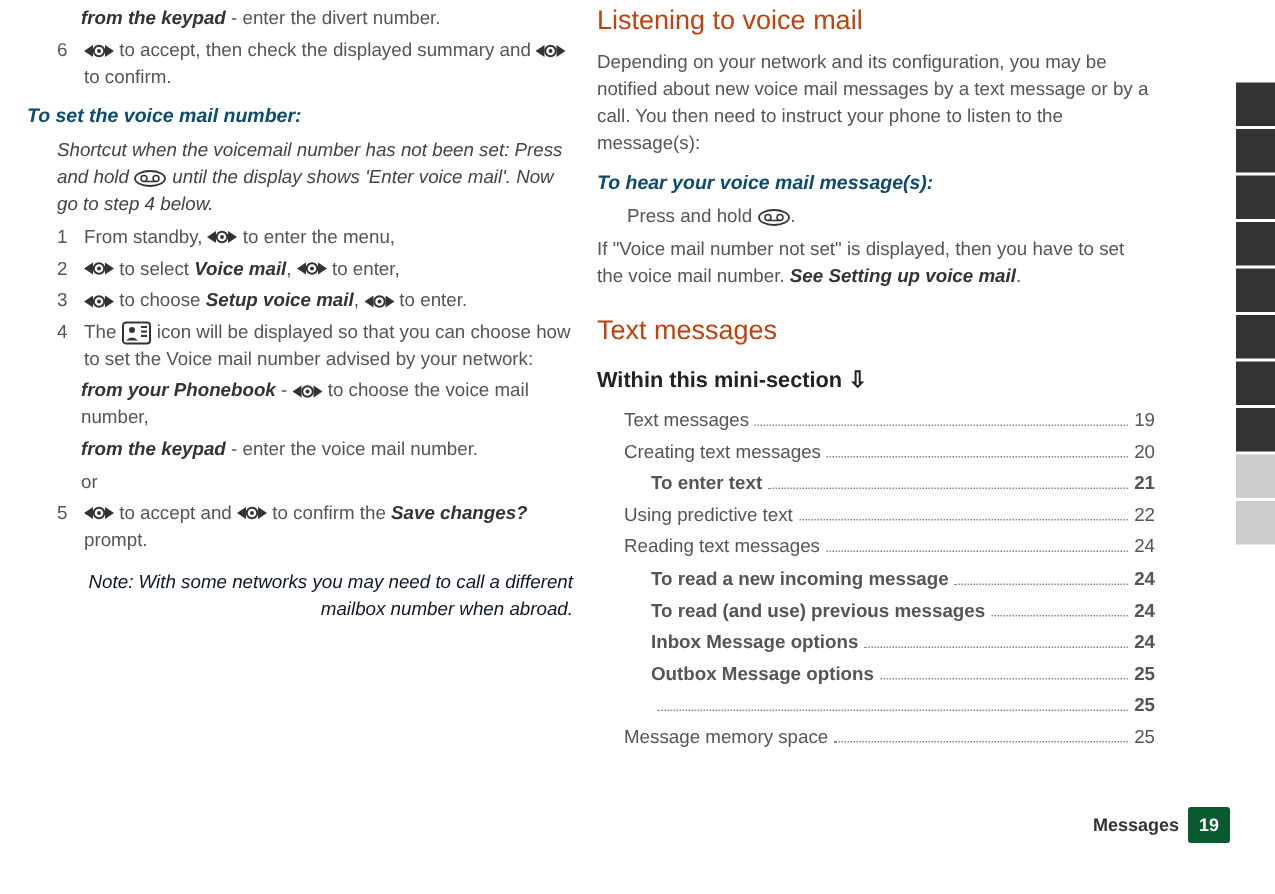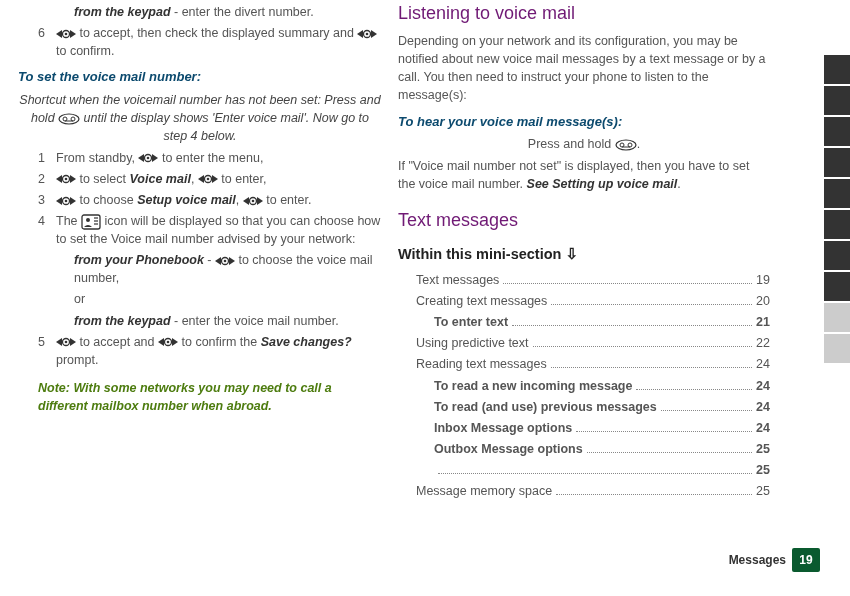--- a/index.html
+++ b/index.html
@@ -21,41 +21,41 @@
   }
   .col {
     width: 380px;
     padding: 0 8px;
     box-sizing: border-box;
     font-size: 12.5px;
     line-height: 1.45;
   }
   .col-right { width: 390px; padding-right: 10px; }
   .section-head {
-    color: #701a75;
+    color: #c2410c;
     font-size: 18px;
     font-weight: 400;
     margin: 0 0 6px 0;
   }
   .sub-head-italic {
     font-style: italic;
     font-weight: 600;
     color: #0c4a6e;
     font-size: 13px;
     margin: 8px 0 4px 0;
   }
   .italic { font-style: italic; }
   .bold { font-weight: 600; color: #333; }
   .bold-italic { font-weight: 600; font-style: italic; color: #333; }
   .num-list { display: flex; margin: 3px 0 3px 20px; }
   .num-list .num { width: 18px; flex-shrink: 0; }
   .num-list .txt { flex: 1; }
-  .indent1 { margin-left: 56px; margin-top:3px; margin-bottom:3px;}
-  .indent2 { margin-top:3px; margin-bottom:3px;text-align:center;}
-  .note { font-style: italic; font-weight: 700; color: #4d7c0f; margin: 10px 0 0 20px; }
+  .indent1 { margin-left: 36px; margin-top:3px; margin-bottom:3px;}
+  .indent2 { margin-left: 20px; margin-top:3px; margin-bottom:3px;}
+  .note { font-style: italic; font-weight: 400; color: #0f172a; margin: 10px 0 0 20px; text-align: right; }
   .toc-row {
     display: flex;
     align-items: baseline;
     margin: 3px 0;
   }
   .toc-row.sub { padding-left: 18px; font-weight: bold; }
   .toc-label { white-space: nowrap; }
   .toc-dots {
     flex: 1;
     border-bottom: 1px dotted #888;
@@ -86,21 +86,21 @@
   }
   .tab-strip .tab {
     width: 26px;
     height: 29px;
     background: #333;
     margin-bottom: 2px;
   }
   .tab-strip .tab.light { background: #ccc; }
   .footer {
     position: absolute;
-    bottom: 24px;
+    bottom: 34px;
     right: 30px;
     display: flex;
     align-items: center;
     font-size: 12px;
     font-weight: 600;
     color: #333;
   }
   .footer .pg {
     background: #0a5a2f;
     color: #fff;
@@ -221,24 +221,24 @@
       </span>
     </div>
     <p class="indent1">
       <span class="bold-italic">from your Phonebook</span><span> - </span><svg class="icon-key" width="20" height="12" viewBox="0 0 20 12">
           <polygon points="0,6 6,2 6,10" fill="#333"></polygon>
           <circle cx="10" cy="6" r="3.5" fill="none" stroke="#333" stroke-width="1.3"></circle>
           <circle cx="10" cy="6" r="1.3" fill="#333"></circle>
           <polygon points="20,6 14,2 14,10" fill="#333"></polygon>
         </svg><span> to choose the voice mail number,</span>
     </p>
-    <p class="indent1">or</p>
     <p class="indent1">
       <span class="bold-italic">from the keypad</span><span> - enter the voice mail number.</span>
     </p>
+    <p class="indent1">or</p>
     <div class="num-list">
       <span class="num">5</span>
       <span class="txt">
         <svg class="icon-key" width="20" height="12" viewBox="0 0 20 12">
             <polygon points="0,6 6,2 6,10" fill="#333"></polygon>
             <circle cx="10" cy="6" r="3.5" fill="none" stroke="#333" stroke-width="1.3"></circle>
             <circle cx="10" cy="6" r="1.3" fill="#333"></circle>
             <polygon points="20,6 14,2 14,10" fill="#333"></polygon>
           </svg><span> to accept and </span><svg class="icon-key" width="20" height="12" viewBox="0 0 20 12">
             <polygon points="0,6 6,2 6,10" fill="#333"></polygon>

